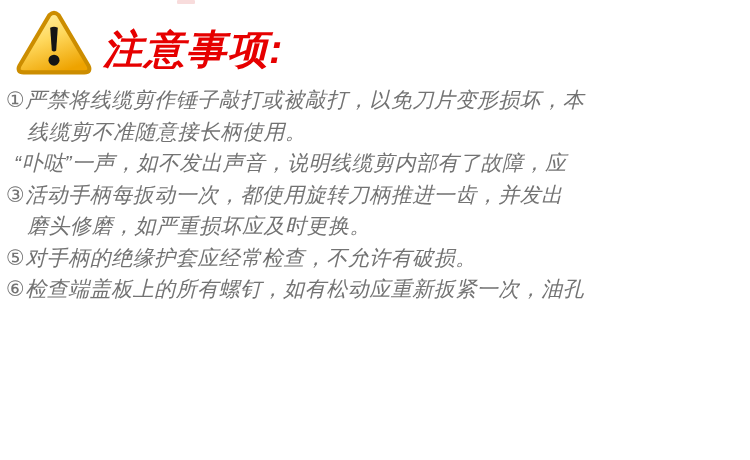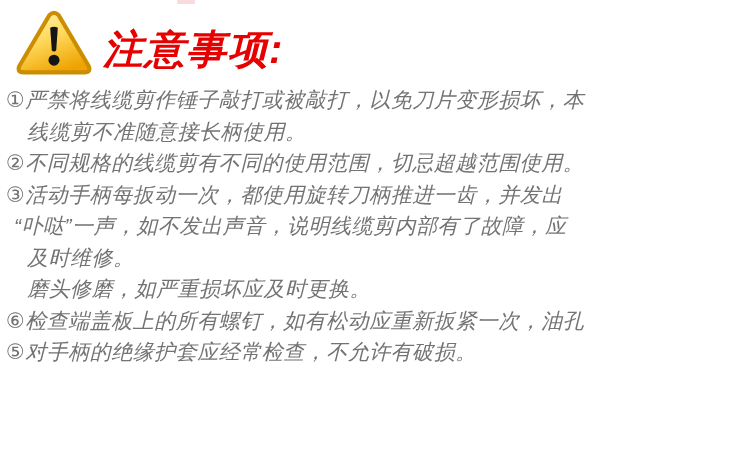--- a/index.html
+++ b/index.html
@@ -56,22 +56,20 @@
       <path d="M44.5 8.5 Q50 3.5 55.5 8.5 L92.5 71 Q96.5 79.5 87.5 79.5 L12.5 79.5 Q3.5 79.5 7.5 71 Z" fill="url(#warnGrad)" stroke="#cc8d00" stroke-width="5" stroke-linejoin="round"></path>
       <path d="M45.3 24.5 Q50 21.8 54.7 24.5 L52.7 52.5 Q50 55 47.3 52.5 Z" fill="#151515"></path>
       <circle cx="50" cy="64.5" r="6.8" fill="#151515"></circle>
     </svg>
     <div class="title">注意事项:</div>
   </div>
 
   <div class="notice">
     <div class="line i0">①严禁将线缆剪作锤子敲打或被敲打，以免刀片变形损坏，本</div>
     <div class="line i1">线缆剪不准随意接长柄使用。</div>
-    <div class="line i0">②不同规格的线缆剪有不同的使用范围，切忌超越范围使用。</div>
+    <div class="line iq">“卟哒”一声，如不发出声音，说明线缆剪内部有了故障，应</div>
     <div class="line i0">③活动手柄每扳动一次，都使用旋转刀柄推进一齿，并发出</div>
-    <div class="line iq">“卟哒”一声，如不发出声音，说明线缆剪内部有了故障，应</div>
-    <div class="line i1">及时维修。</div>
     <div class="line i1">磨头修磨，如严重损坏应及时更换。</div>
+    <div class="line i0">⑤对手柄的绝缘护套应经常检查，不允许有破损。</div>
     <div class="line i0">⑥检查端盖板上的所有螺钉，如有松动应重新扳紧一次，油孔</div>
-    <div class="line i0">⑤对手柄的绝缘护套应经常检查，不允许有破损。</div>
   </div>
 
 </div>
 
 </body></html>

